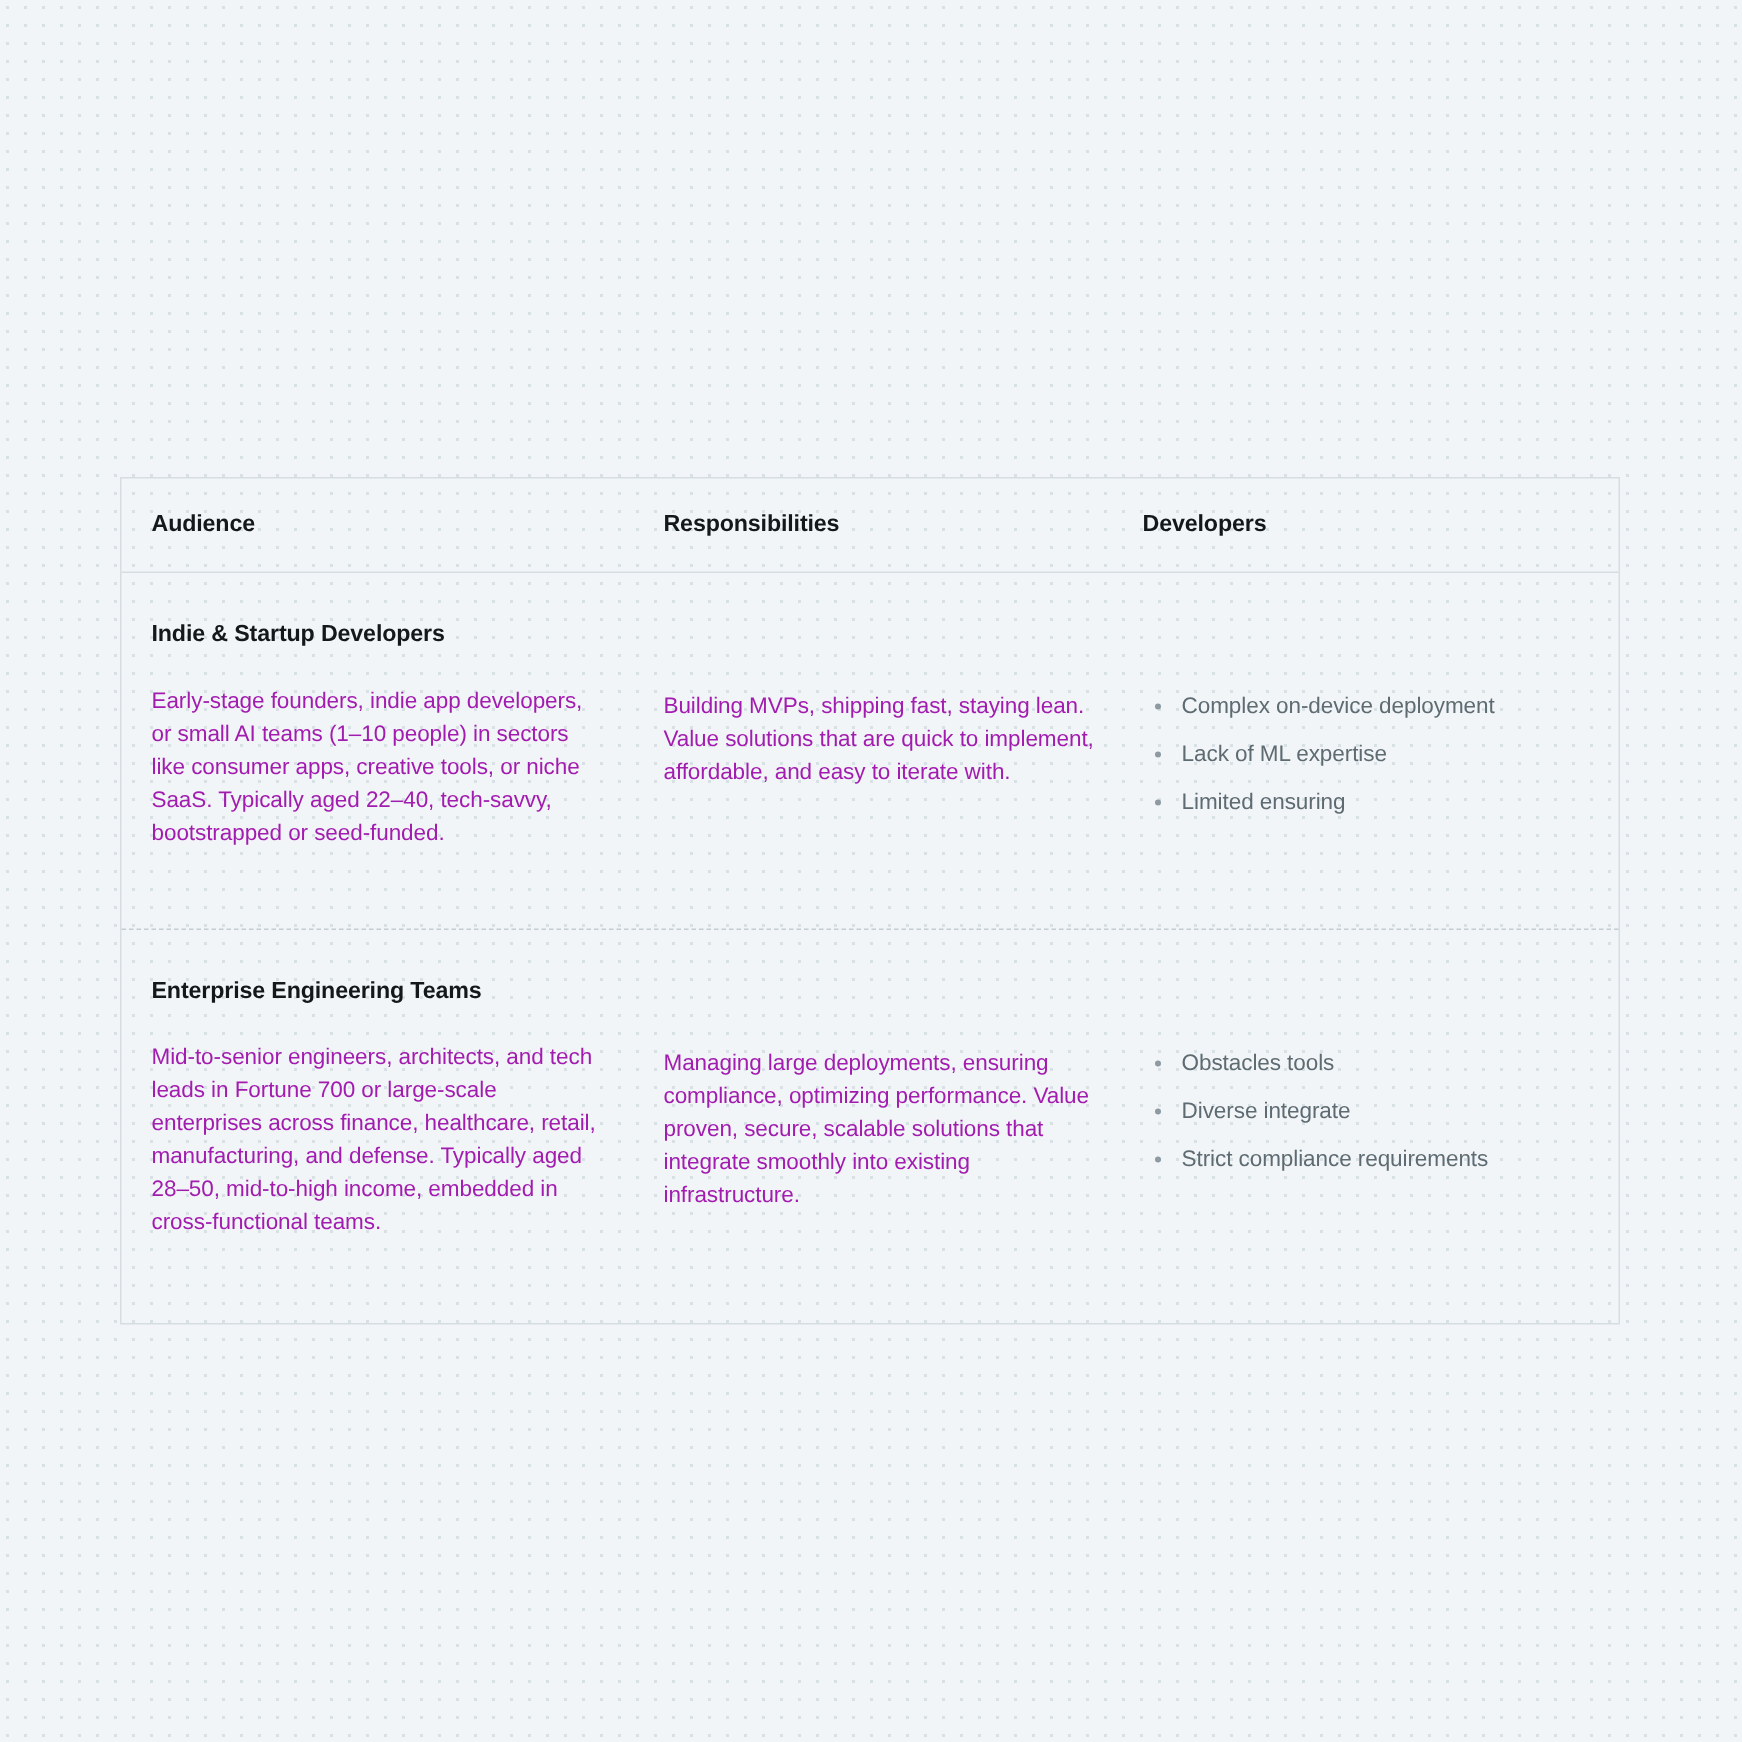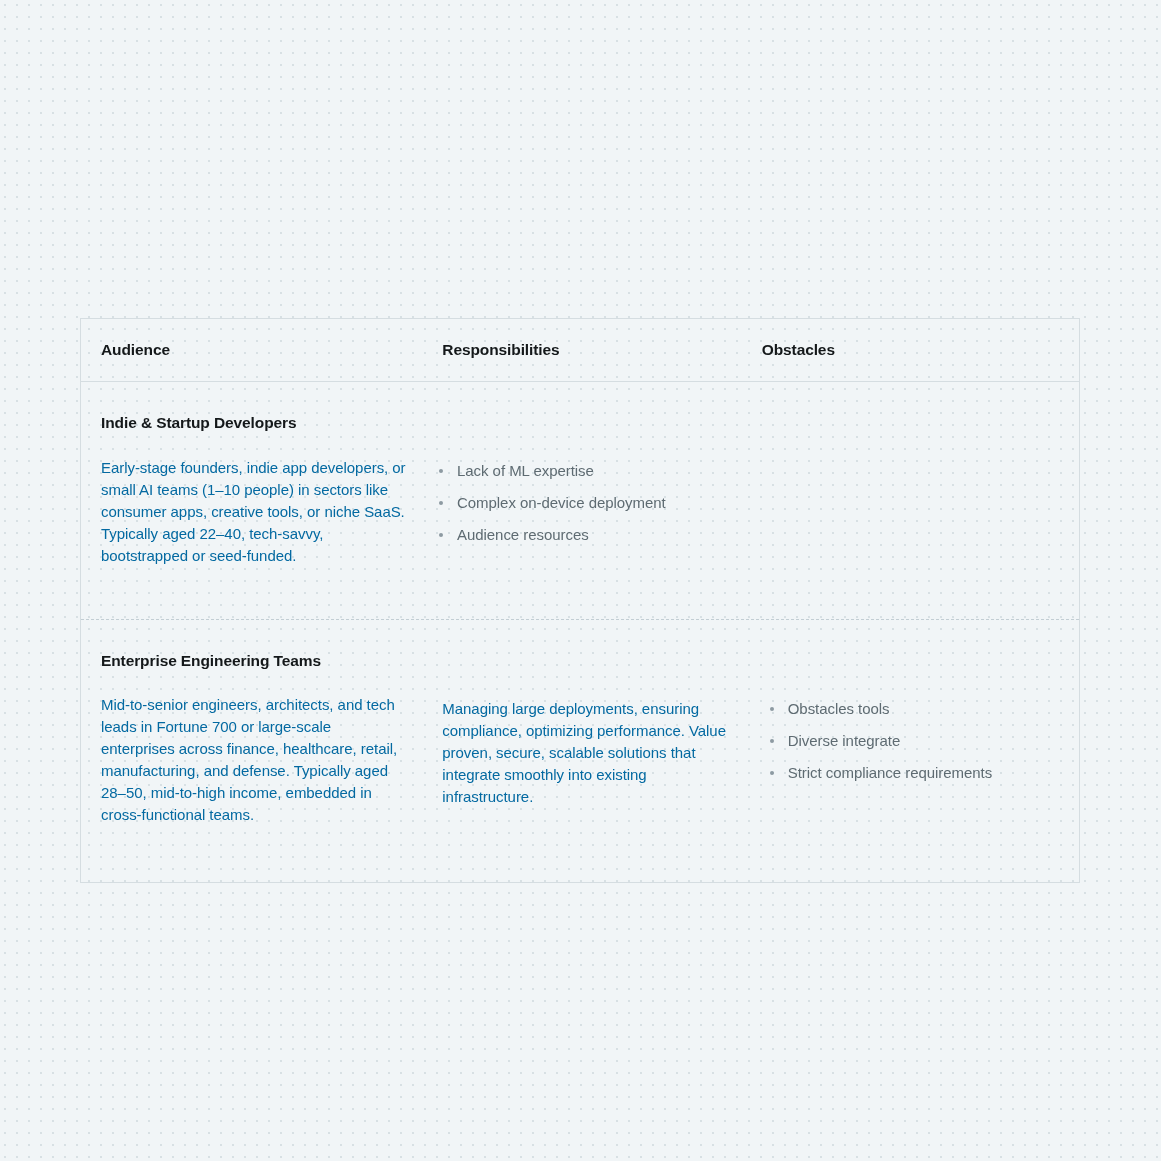--- a/index.html
+++ b/index.html
@@ -80,21 +80,21 @@
     font-weight: 700;
     color: #14181a;
     letter-spacing: -0.1px;
     margin: 0 0 24px 0;
     line-height: 1.2;
   }
 
   .body-text {
     font-size: 15px;
     line-height: 22px;
-    color: #0369a1;
+    color: #a21caf;
     letter-spacing: -0.05px;
     margin: 0;
     max-width: 312px;
   }
 
   .col-resp .body-text { max-width: 290px; }
 
   .obstacle-list {
     list-style: none;
     margin: 0;
@@ -137,42 +137,45 @@
   <div class="persona-table">
 
     <div class="table-header">
       <div class="col-audience">
         <span class="header-label">Audience</span>
       </div>
       <div class="col-resp">
         <span class="header-label">Responsibilities</span>
       </div>
       <div class="col-obst">
-        <span class="header-label">Obstacles</span>
+        <span class="header-label">Developers</span>
       </div>
     </div>
 
     <div class="table-row row-body row-1">
       <div class="col-audience">
         <div class="audience-title">Indie &amp; Startup Developers</div>
         <p class="body-text">Early-stage founders, indie app developers, or small AI teams (1–10 people) in sectors like consumer apps, creative tools, or niche SaaS. Typically aged 22–40, tech-savvy, bootstrapped or seed-funded.</p>
       </div>
+      <div class="col-resp">
+        <p class="body-text">Building MVPs, shipping fast, staying lean. Value solutions that are quick to implement, affordable, and easy to iterate with.</p>
+      </div>
       <div class="col-obst">
         <ul class="obstacle-list">
           <li class="obstacle-item">
             <span class="obstacle-bullet"></span>
+            <span>Complex on-device deployment</span>
+          </li>
+          <li class="obstacle-item">
+            <span class="obstacle-bullet"></span>
             <span>Lack of ML expertise</span>
           </li>
           <li class="obstacle-item">
             <span class="obstacle-bullet"></span>
-            <span>Complex on-device deployment</span>
-          </li>
-          <li class="obstacle-item">
-            <span class="obstacle-bullet"></span>
-            <span>Audience resources</span>
+            <span>Limited ensuring</span>
           </li>
         </ul>
       </div>
     </div>
 
     <div class="table-row row-body row-2">
       <div class="col-audience">
         <div class="audience-title">Enterprise Engineering Teams</div>
         <p class="body-text">Mid-to-senior engineers, architects, and tech leads in Fortune 700 or large-scale enterprises across finance, healthcare, retail, manufacturing, and defense. Typically aged 28–50, mid-to-high income, embedded in cross-functional teams.</p>
       </div>

